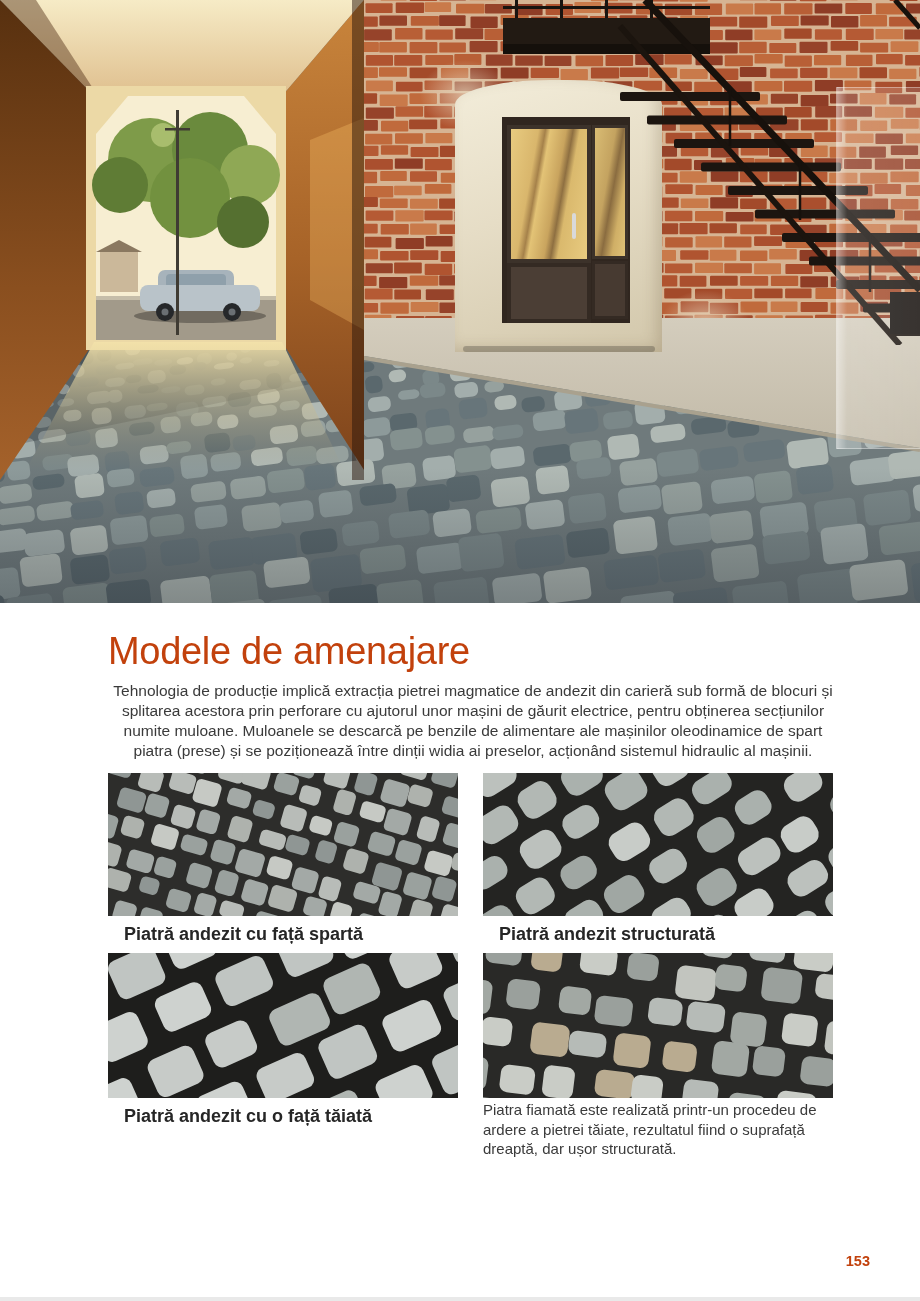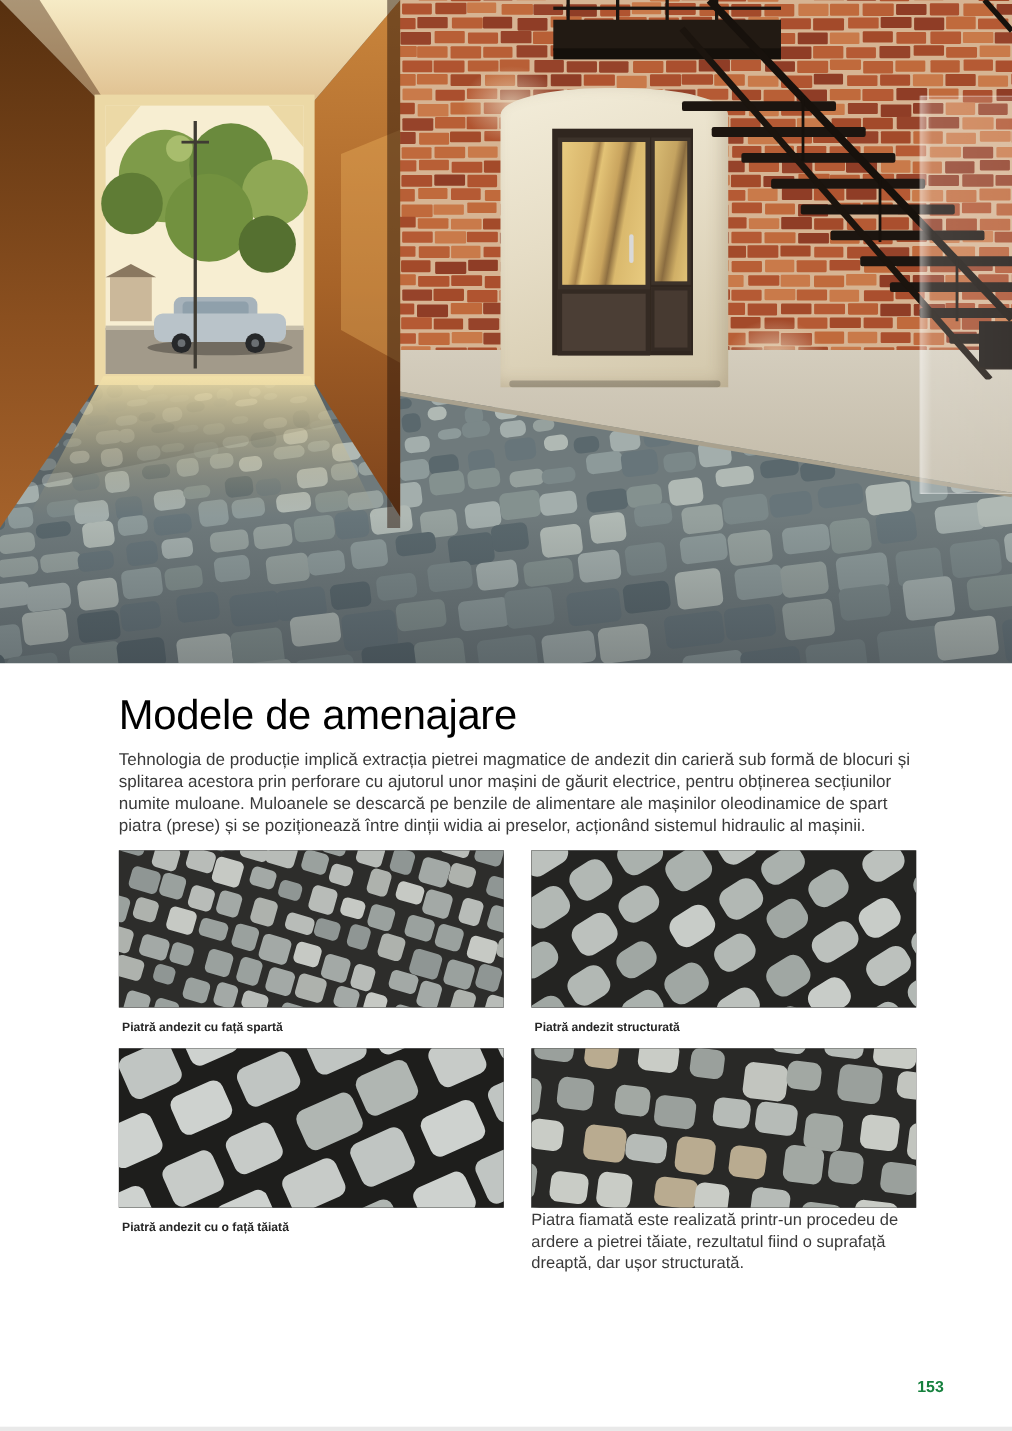--- a/index.html
+++ b/index.html
@@ -41,30 +41,30 @@
   .hero-stairs{left:470px;top:0;width:450px;height:345px;z-index:4;}
   .hero-highlight-box{left:836px;top:87px;width:84px;height:360px;z-index:5;
     background:linear-gradient(90deg,rgba(255,255,255,.5) 0,rgba(255,255,255,.18) 12%,rgba(255,255,255,.14) 100%);
     border:1px solid rgba(255,255,255,.38);}
   .stones{overflow:hidden;}
   .stones svg{display:block;}
   
   .content{margin-left:108px;width:730px;}
   .section-heading{
     margin:26px 0 0 0;font-size:38px;line-height:44px;font-weight:400;
-    color:#000000;letter-spacing:-0.3px;}
-  .intro{margin:8px 0 0 0;font-size:15.5px;line-height:20px;color:#3a3a3a;width:730px;}
+    color:#c2410c;letter-spacing:-0.3px;}
+  .intro{margin:8px 0 0 0;font-size:15.5px;line-height:20px;color:#3a3a3a;width:730px;text-align:center;}
   .grid-row{display:flex;gap:25px;margin-top:12px;}
   .grid-row.second{margin-top:9px;}
   .product-card{width:350px;}
   .thumb{width:350px;height:143px;position:relative;background:#2b2b2b;}
   .grid-row.second .thumb{height:145px;}
-  .product-title{margin:8px 0 0 3px;font-size:11px;line-height:20px;font-weight:bold;color:#262626;}
+  .product-title{margin:8px 0 0 16px;font-size:18px;line-height:20px;font-weight:bold;color:#262626;}
   .product-desc{margin:2px 0 0 0;font-size:15px;line-height:19.5px;color:#3a3a3a;}
-  .page-number{position:absolute;top:1253px;right:62px;font-size:14.5px;font-weight:bold;color:#15803d;}
+  .page-number{position:absolute;top:1253px;right:50px;font-size:14.5px;font-weight:bold;color:#c2410c;}
   .bottom-strip{position:absolute;left:0;bottom:0;width:920px;height:4px;background:#e9e9e9;}
 </style>
 </head>
 <body>
 
 <div class="hero">
 
   <div class="hero-bricks stones">
       <svg width="570" height="390" viewBox="0 0 570 390" style="position: absolute; left: 0px; top: 0px;">
         <rect width="570" height="390" fill="#d6b493"></rect>

